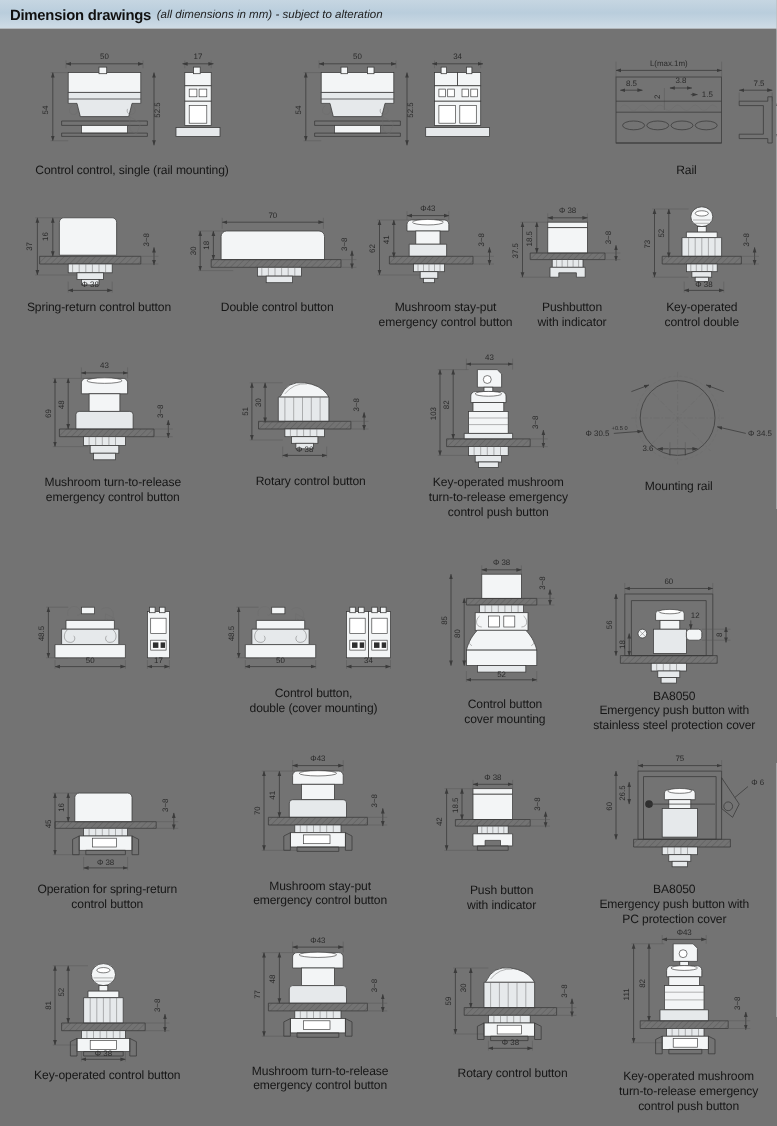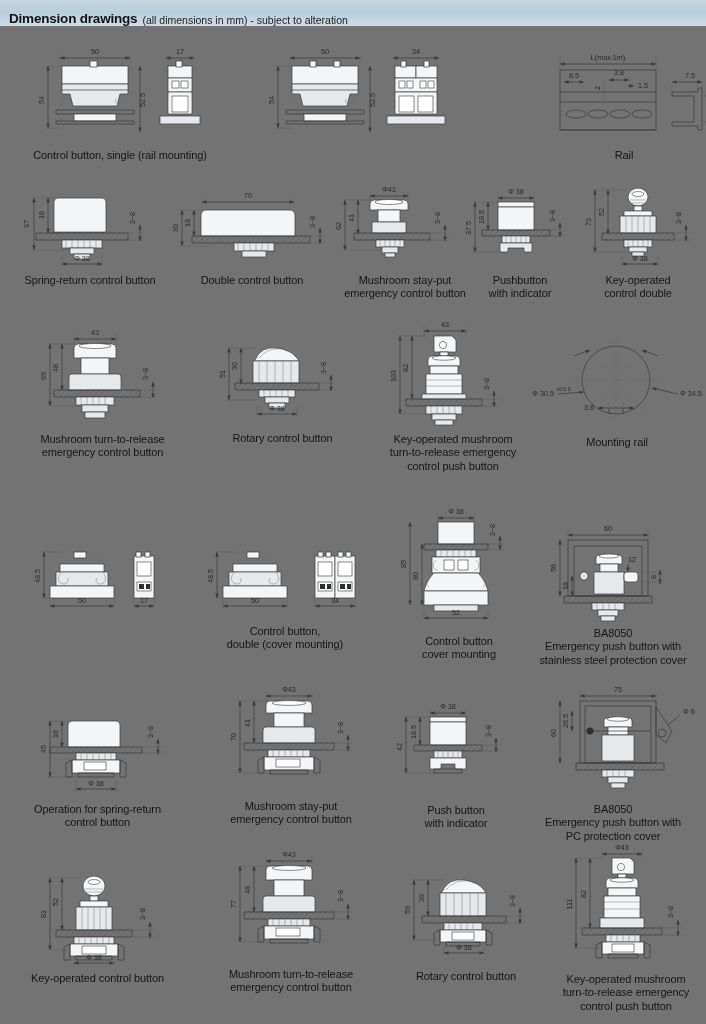--- a/index.html
+++ b/index.html
@@ -10,24 +10,24 @@
     font-family:"Liberation Sans", sans-serif;
     color:#1b1b1b;
     overflow:hidden;
     position:relative;
   }
   
   .header{
     position:absolute;left:0;top:0;width:706px;height:26px;
     background:linear-gradient(to bottom,#c6d6e2 0%,#b9cddc 45%,#cfdce6 100%);
     border-bottom:1px solid #dfe6eb;
-    display:flex;align-items:flex-end;
+    display:flex;align-items:center;
   }
   .header .ttl{font-size:13.5px;font-weight:bold;letter-spacing:-.2px;padding-left:9px;color:#111;}
-  .header .sub{font-size:10.5px;font-weight:normal;padding-left:5px;color:#1d1d1d;}
+  .header .sub{font-size:10.5px;font-weight:normal;padding-left:5px;color:#1d1d1d;font-style:italic;}
   .page{position:absolute;left:0;top:26px;width:706px;height:998px;background:#737373;}
 
   
   .row{position:absolute;left:0;width:706px;}
   .cell{position:absolute;text-align:center;}
   .art{position:relative;margin:0 auto;}
   .cap{
     font-size:11px;line-height:13.4px;color:#161616;
     margin-top:4px;white-space:pre-line;letter-spacing:-.1px;
   }
@@ -107,21 +107,21 @@
         <rect class="body" x="168" y="26" width="24" height="12"></rect>
         <rect class="body" x="176" y="21" width="6" height="6"></rect>
         <rect class="body" x="168" y="38" width="24" height="14"></rect>
         <rect class="white" x="172" y="41" width="7" height="7"></rect>
         <rect class="white" x="181" y="41" width="7" height="7"></rect>
         <rect class="body" x="168" y="52" width="24" height="22"></rect>
         <rect class="white" x="172" y="56" width="16" height="16"></rect>
         <rect class="body2" x="160" y="76" width="40" height="8"></rect>
       </svg>
     </div>
-    <div class="cap">Control button, single (rail mounting)</div>
+    <div class="cap">Control control, single (rail mounting)</div>
   </div>
 
   <div class="cell" style="left:250px;top:0px;width:230px;">
     <div class="art">
       <svg width="230" height="105" viewBox="0 0 230 105">
         <line class="ext" x1="40" y1="22" x2="40" y2="15"></line>
         <line class="ext" x1="110" y1="22" x2="110" y2="15"></line>
         <line class="ln" x1="40" y1="18" x2="110" y2="18" marker-start="url(#arS)" marker-end="url(#ar)"></line>
         <text class="dim" x="75" y="14" text-anchor="middle">50</text>
         <line class="ln" x1="28" y1="26" x2="28" y2="88" marker-start="url(#arS)" marker-end="url(#ar)"></line>

